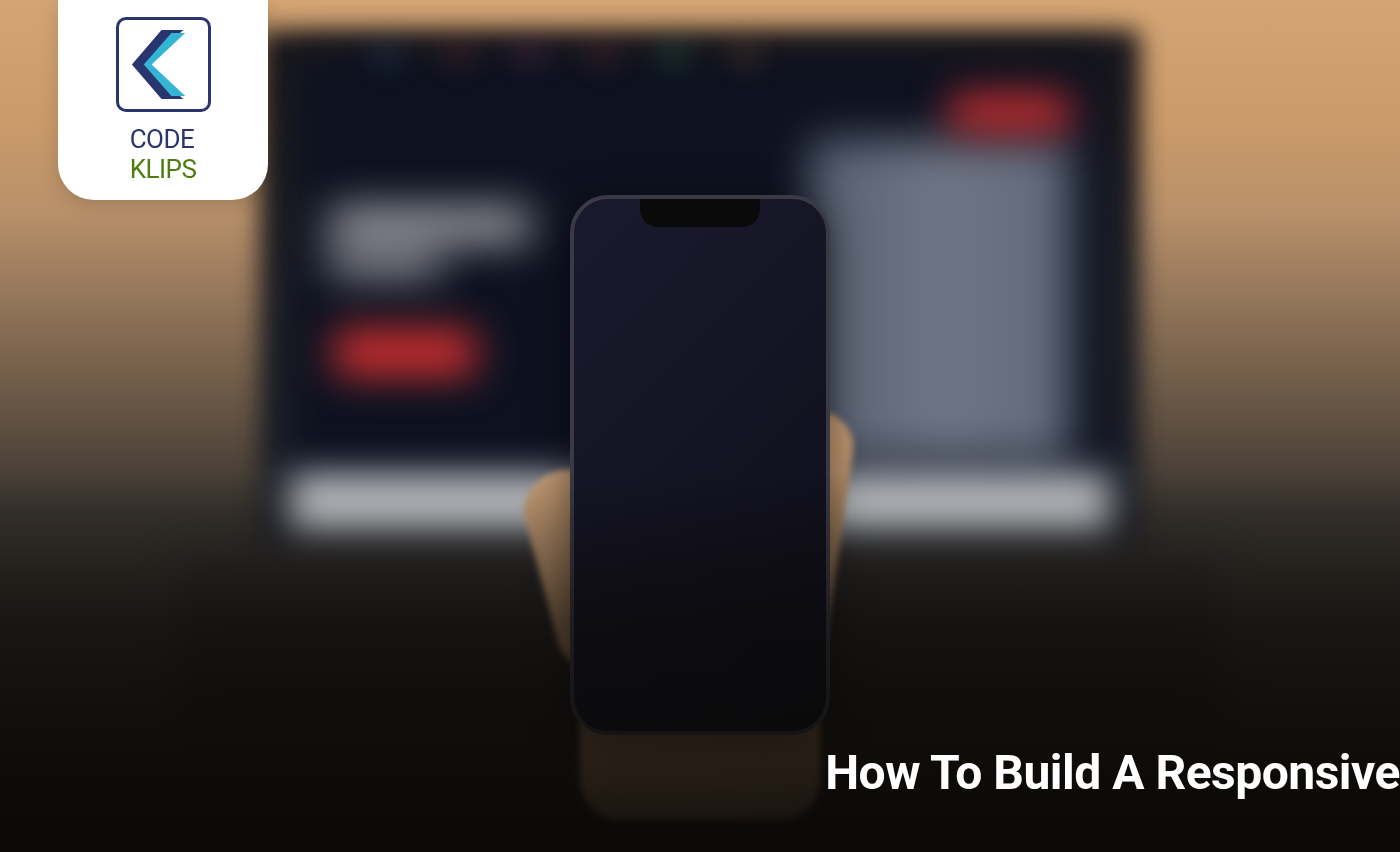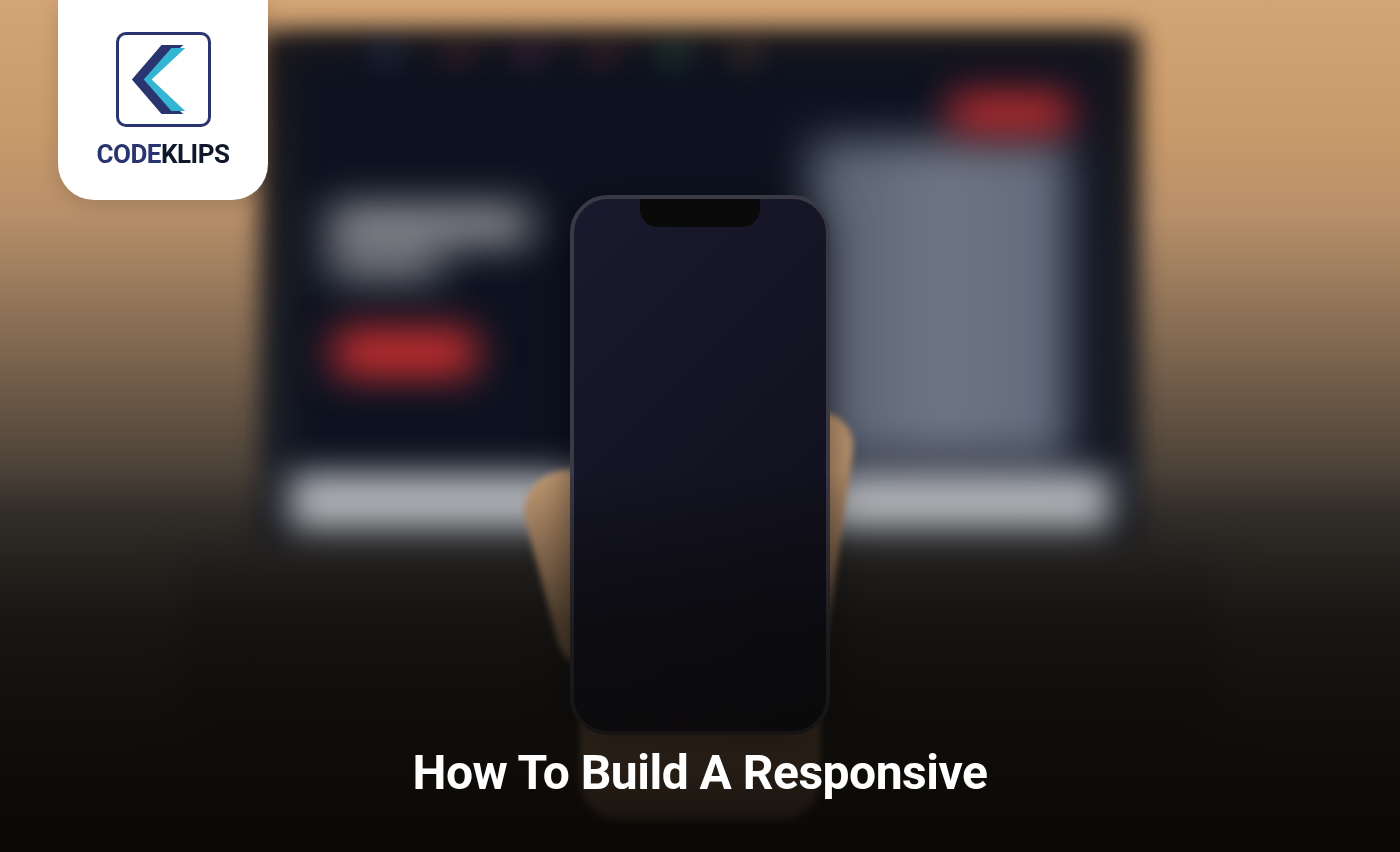--- a/index.html
+++ b/index.html
@@ -252,30 +252,31 @@
 
     .logo-k {
       position: absolute;
       inset: 8px;
     }
 
     .logo-text {
       display: flex;
       align-items: baseline;
       font-size: 26px;
-      font-weight: 700;
+      font-weight: 400;
       letter-spacing: -0.5px;
+      flex-direction: column;
     }
 
     .logo-code {
       color: #2a3570;
     }
 
     .logo-klips {
-      color: #0f172a;
+      color: #4d7c0f;
       text-align: right;
     }
 
     
     .gradient-overlay {
       position: absolute;
       bottom: 0;
       left: 0;
       right: 0;
       height: 380px;
@@ -292,20 +293,21 @@
       text-align: center;
       z-index: 15;
     }
 
     .title-text {
       color: #ffffff;
       font-size: 48px;
       font-weight: 700;
       line-height: 1.3;
       letter-spacing: -0.5px;
+      text-align: right;
     }
   </style>
 </head>
 <body>
 
 <div class="hero-container">
 
   <div class="laptop-area"></div>
   <div class="laptop-screen"></div>
 

